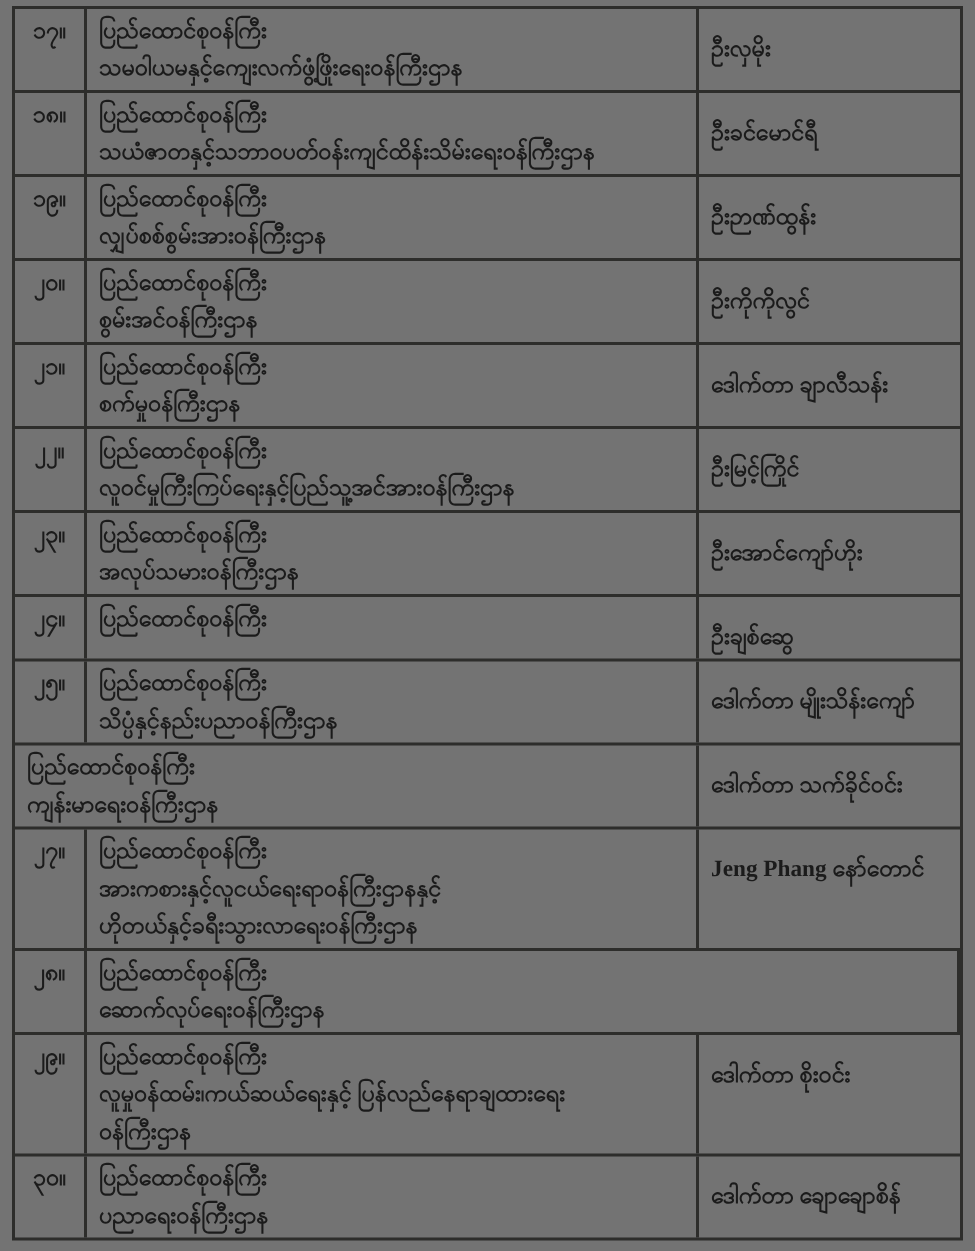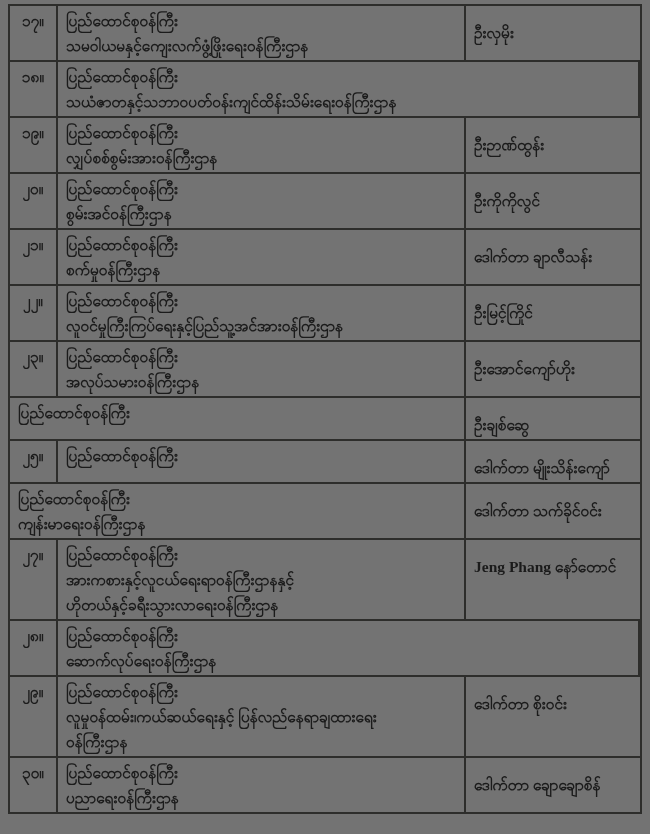--- a/index.html
+++ b/index.html
@@ -68,20 +68,21 @@
           <div class="line">သမဝါယမနှင့်ကျေးလက်ဖွံ့ဖြိုးရေးဝန်ကြီးဌာန</div>
         </div>
         <div class="cell name">ဦးလှမိုး</div>
       </div>
       <div class="row">
         <div class="cell num">၁၈။</div>
         <div class="cell desc">
           <div class="line">ပြည်ထောင်စုဝန်ကြီး</div>
           <div class="line">သယံဇာတနှင့်သဘာဝပတ်ဝန်းကျင်ထိန်းသိမ်းရေးဝန်ကြီးဌာန</div>
         </div>
+        <div class="cell name">ဦးခင်မောင်ရီ</div>
       </div>
       <div class="row">
         <div class="cell num">၁၉။</div>
         <div class="cell desc">
           <div class="line">ပြည်ထောင်စုဝန်ကြီး</div>
           <div class="line">လျှပ်စစ်စွမ်းအားဝန်ကြီးဌာန</div>
         </div>
         <div class="cell name">ဦးဉာဏ်ထွန်း</div>
       </div>
       <div class="row">
@@ -110,29 +111,31 @@
       </div>
       <div class="row">
         <div class="cell num">၂၃။</div>
         <div class="cell desc">
           <div class="line">ပြည်ထောင်စုဝန်ကြီး</div>
           <div class="line">အလုပ်သမားဝန်ကြီးဌာန</div>
         </div>
         <div class="cell name">ဦးအောင်ကျော်ဟိုး</div>
       </div>
       <div class="row">
+        <div class="cell num">၂၄။</div>
         <div class="cell desc">
           <div class="line">ပြည်ထောင်စုဝန်ကြီး</div>
         </div>
         <div class="cell name">ဦးချစ်ဆွေ</div>
       </div>
       <div class="row">
         <div class="cell num">၂၅။</div>
         <div class="cell desc">
           <div class="line">ပြည်ထောင်စုဝန်ကြီး</div>
+          <div class="line">သိပ္ပံနှင့်နည်းပညာဝန်ကြီးဌာန</div>
         </div>
         <div class="cell name">ဒေါက်တာ မျိုးသိန်းကျော်</div>
       </div>
       <div class="row">
         <div class="cell desc">
           <div class="line">ပြည်ထောင်စုဝန်ကြီး</div>
           <div class="line">ကျန်းမာရေးဝန်ကြီးဌာန</div>
         </div>
         <div class="cell name">ဒေါက်တာ သက်ခိုင်ဝင်း</div>
       </div>

